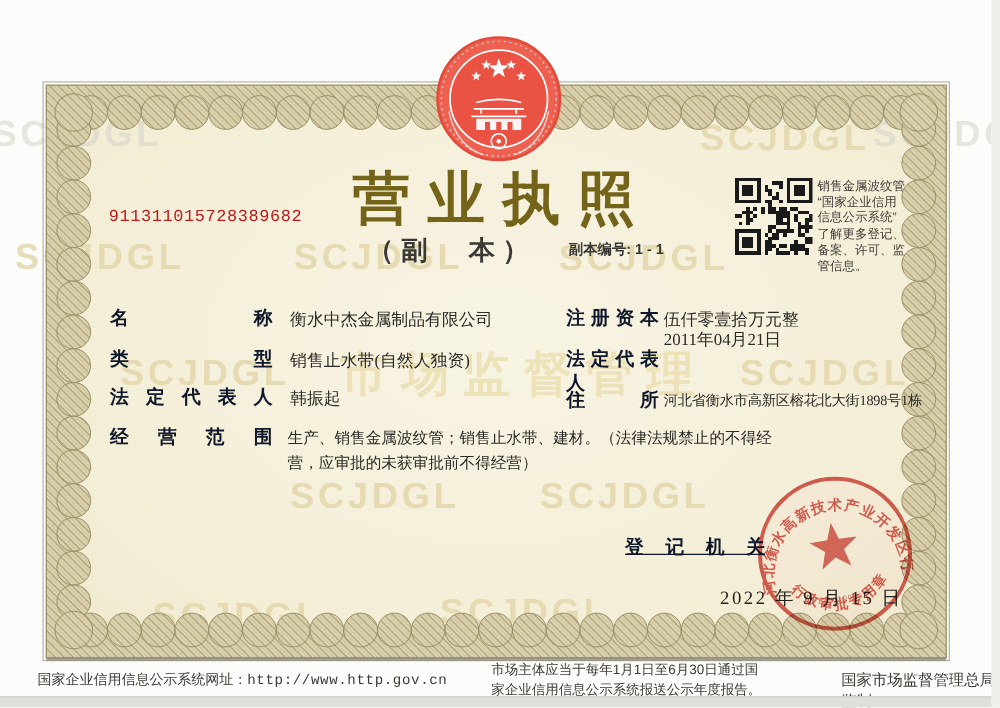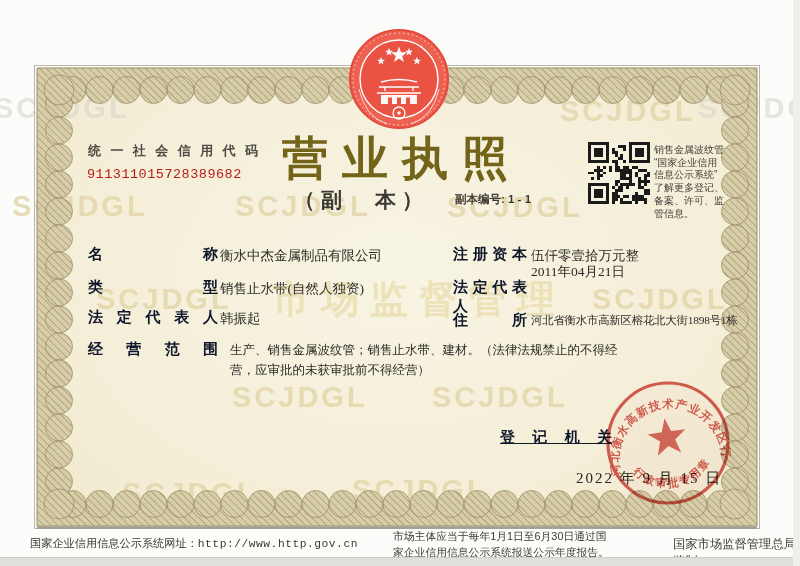--- a/index.html
+++ b/index.html
@@ -24,21 +24,21 @@
       font-weight:bold;font-size:46px;letter-spacing:14px;color:#73641a;white-space:nowrap;}
   #license-subtitle{left:294px;top:186px;font-size:21px;letter-spacing:6px;color:#3a3833;white-space:nowrap;font-weight:bold;}
   #copy-number{left:455px;top:192px;font-size:11.5px;font-weight:bold;color:#3a3833;}
   
   #qr-box{left:588px;top:142px;width:62px;height:62px;}
   #qr-caption{left:654px;top:144px;width:86px;font-size:10px;line-height:12.7px;color:#403d37;}
   
   .flabel{font-size:15px;font-weight:bold;color:#0f172a;text-align:justify;text-align-last:justify;}
   .fvalue{color:#2b2a25;font-family:"Liberation Serif",serif;}
   .lab-left{left:88px;width:130px;}
-  .val-left{left:220px;font-size:13.5px;}
+  .val-left{left:232px;font-size:13.5px;}
   .lab-right{left:453px;width:74px;}
   .val-right{left:531px;font-size:13.5px;}
   #scope-value{left:230px;top:341px;width:398px;font-size:12.5px;line-height:19.5px;}
   #address-value{font-size:11.4px;width:228px;letter-spacing:-0.2px;top:313px;}
   #registry-label{left:500px;top:428px;width:112px;text-decoration:underline;}
   #issue-date{left:576px;top:469px;font-size:15px;letter-spacing:2px;color:#26251f;
       font-family:"Liberation Serif",serif;}
   
   #stamp{left:603px;top:378px;width:130px;height:130px;opacity:0.88;mix-blend-mode:multiply;}
   
@@ -191,21 +191,20 @@
     <g fill="#ea5344">
       <rect x="47" y="70.5" width="4" height="6.5"></rect>
       <rect x="56" y="70.5" width="4" height="6.5"></rect>
       <rect x="65" y="70.5" width="4" height="6.5"></rect>
     </g>
     <circle cx="58" cy="86" r="6" fill="none" stroke="#ffffff" stroke-width="1.3"></circle>
     <circle cx="58" cy="86" r="1.8" fill="#ffffff"></circle>
     <path d="M18,62 Q24,90 46,97 M98,62 Q92,90 70,97" stroke="#ffffff" fill="none" stroke-width="1" opacity="0.75"></path>
   </svg>
 
-  <div class="abs" id="credit-label">统一社会信用代码</div>
   <div class="abs" id="credit-code">911311015728389682</div>
   <div class="abs" id="license-title">营业执照</div>
   <div class="abs" id="license-subtitle">（副　本）</div>
   <div class="abs" id="copy-number">副本编号: 1 - 1</div>
 
   <div class="abs" id="qr-box">
     <svg id="qr-svg" width="62" height="62" viewBox="0 0 21 21" shape-rendering="crispEdges">
         <rect x="0" y="0" width="21" height="21" fill="#f6f1dd"></rect>
         <rect x="10" y="1" width="1" height="1" fill="#1a1a1a"></rect>
         <rect x="11" y="1" width="1" height="1" fill="#1a1a1a"></rect>

